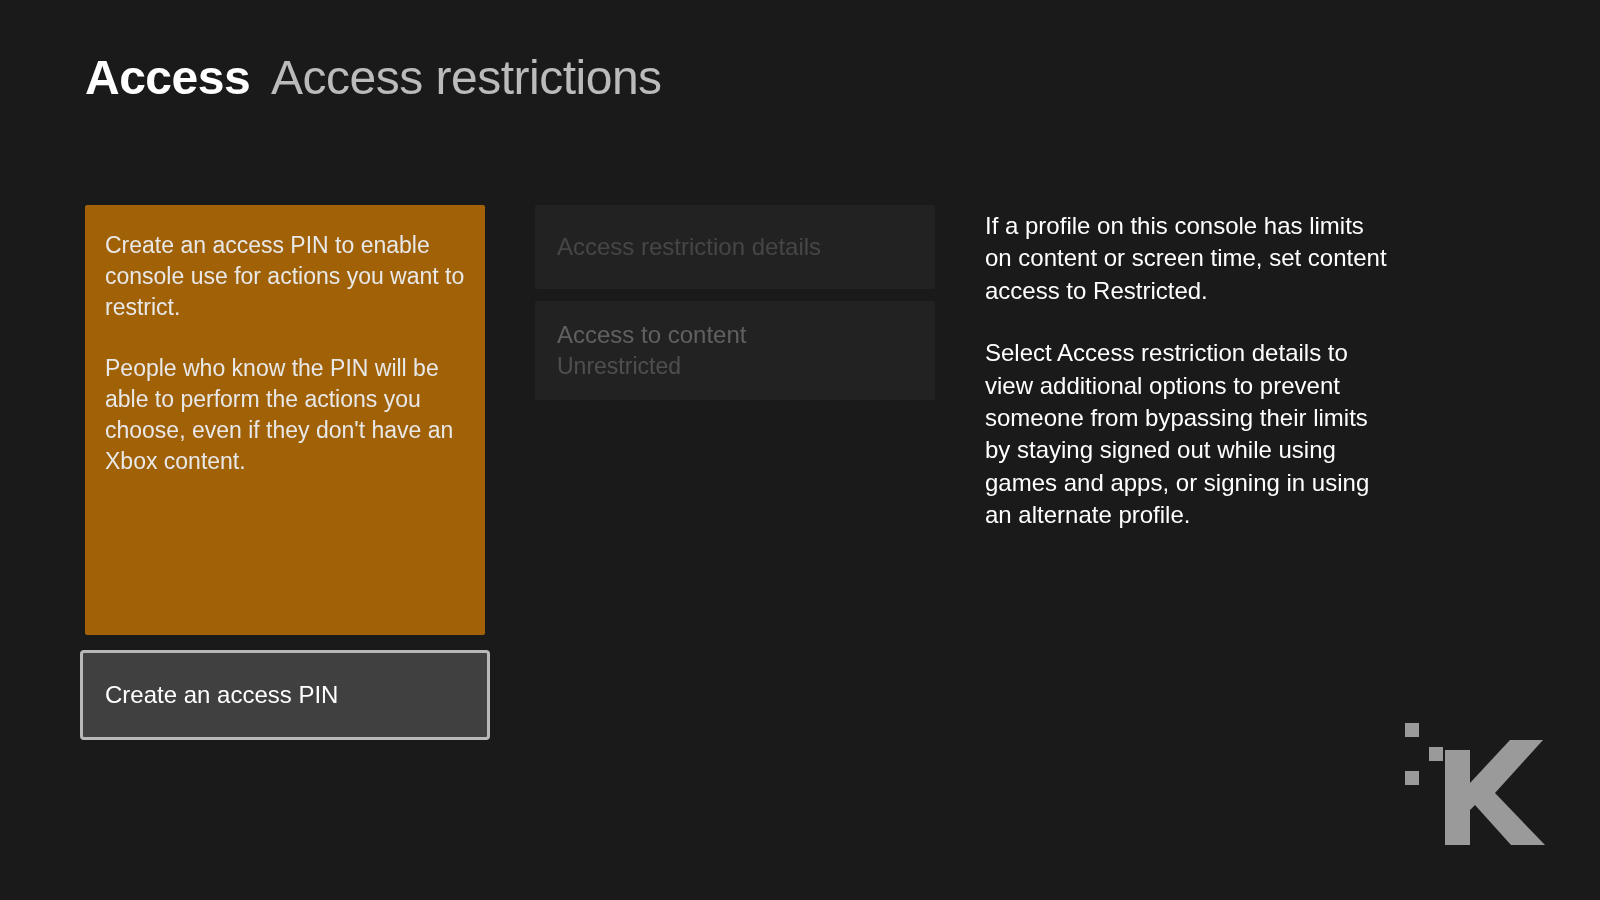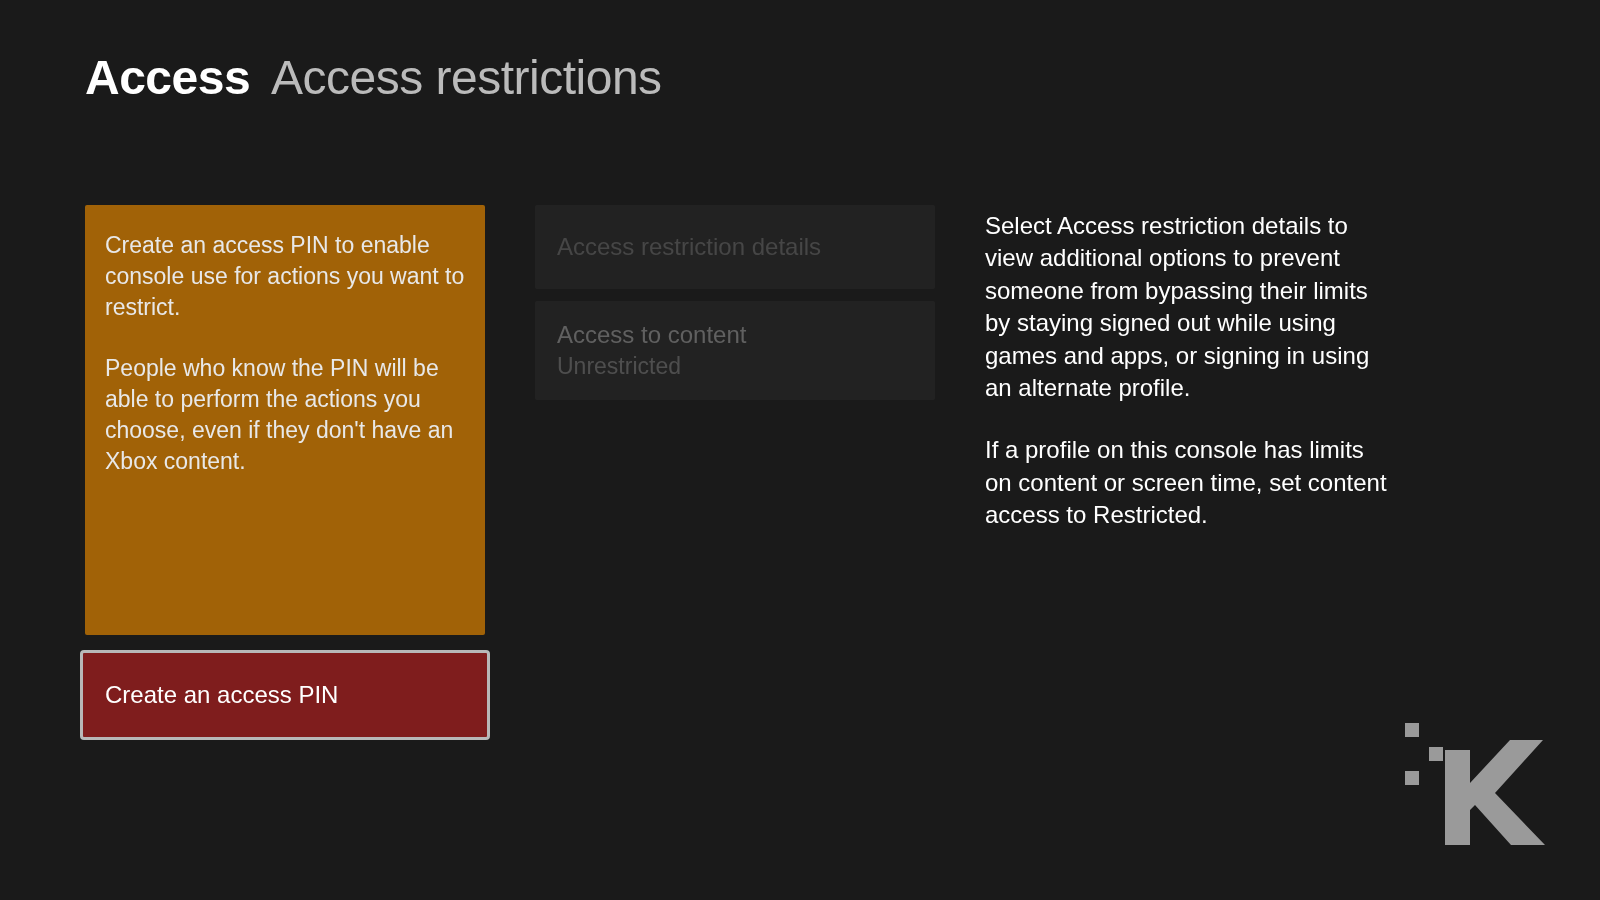--- a/index.html
+++ b/index.html
@@ -49,21 +49,21 @@
       height: 430px;
     }
     .info-panel p {
       font-size: 23px;
       line-height: 1.35;
       color: #e8e8e8;
       margin-bottom: 30px;
     }
     .create-pin-button {
       margin-top: 15px;
-      background: #7f1d1d;
+      background: #404040;
       border: 3px solid #b8b8b8;
       border-radius: 4px;
       padding: 28px 22px;
       font-size: 24px;
       color: #ffffff;
       text-align: left;
       cursor: pointer;
       font-family: inherit;
       width: 410px;
       margin-left: -5px;
@@ -144,22 +144,22 @@
     <div class="option-tile dimmed single-line">
       <div class="title">Access restriction details</div>
     </div>
     <div class="option-tile dimmed">
       <div class="title">Access to content</div>
       <div class="subtitle">Unrestricted</div>
     </div>
   </div>
 
   <div class="right-column">
+    <p>If a profile on this console has limits on content or screen time, set content access to Restricted.</p>
     <p>Select Access restriction details to view additional options to prevent someone from bypassing their limits by staying signed out while using games and apps, or signing in using an alternate profile.</p>
-    <p>If a profile on this console has limits on content or screen time, set content access to Restricted.</p>
   </div>
 </div>
 
 <div class="watermark">
   <svg viewBox="0 0 140 130" xmlns="http://www.w3.org/2000/svg">
     <rect x="0" y="8" width="14" height="14" fill="#9a9a9a"></rect>
     <rect x="24" y="32" width="14" height="14" fill="#9a9a9a"></rect>
     <rect x="0" y="56" width="14" height="14" fill="#9a9a9a"></rect>
     <path d="M 40 35 L 65 35 L 65 68 L 105 25 L 138 25 L 90 78 L 140 130 L 106 130 L 70 90 L 65 95 L 65 130 L 40 130 Z" fill="#9a9a9a"></path>
   </svg>

